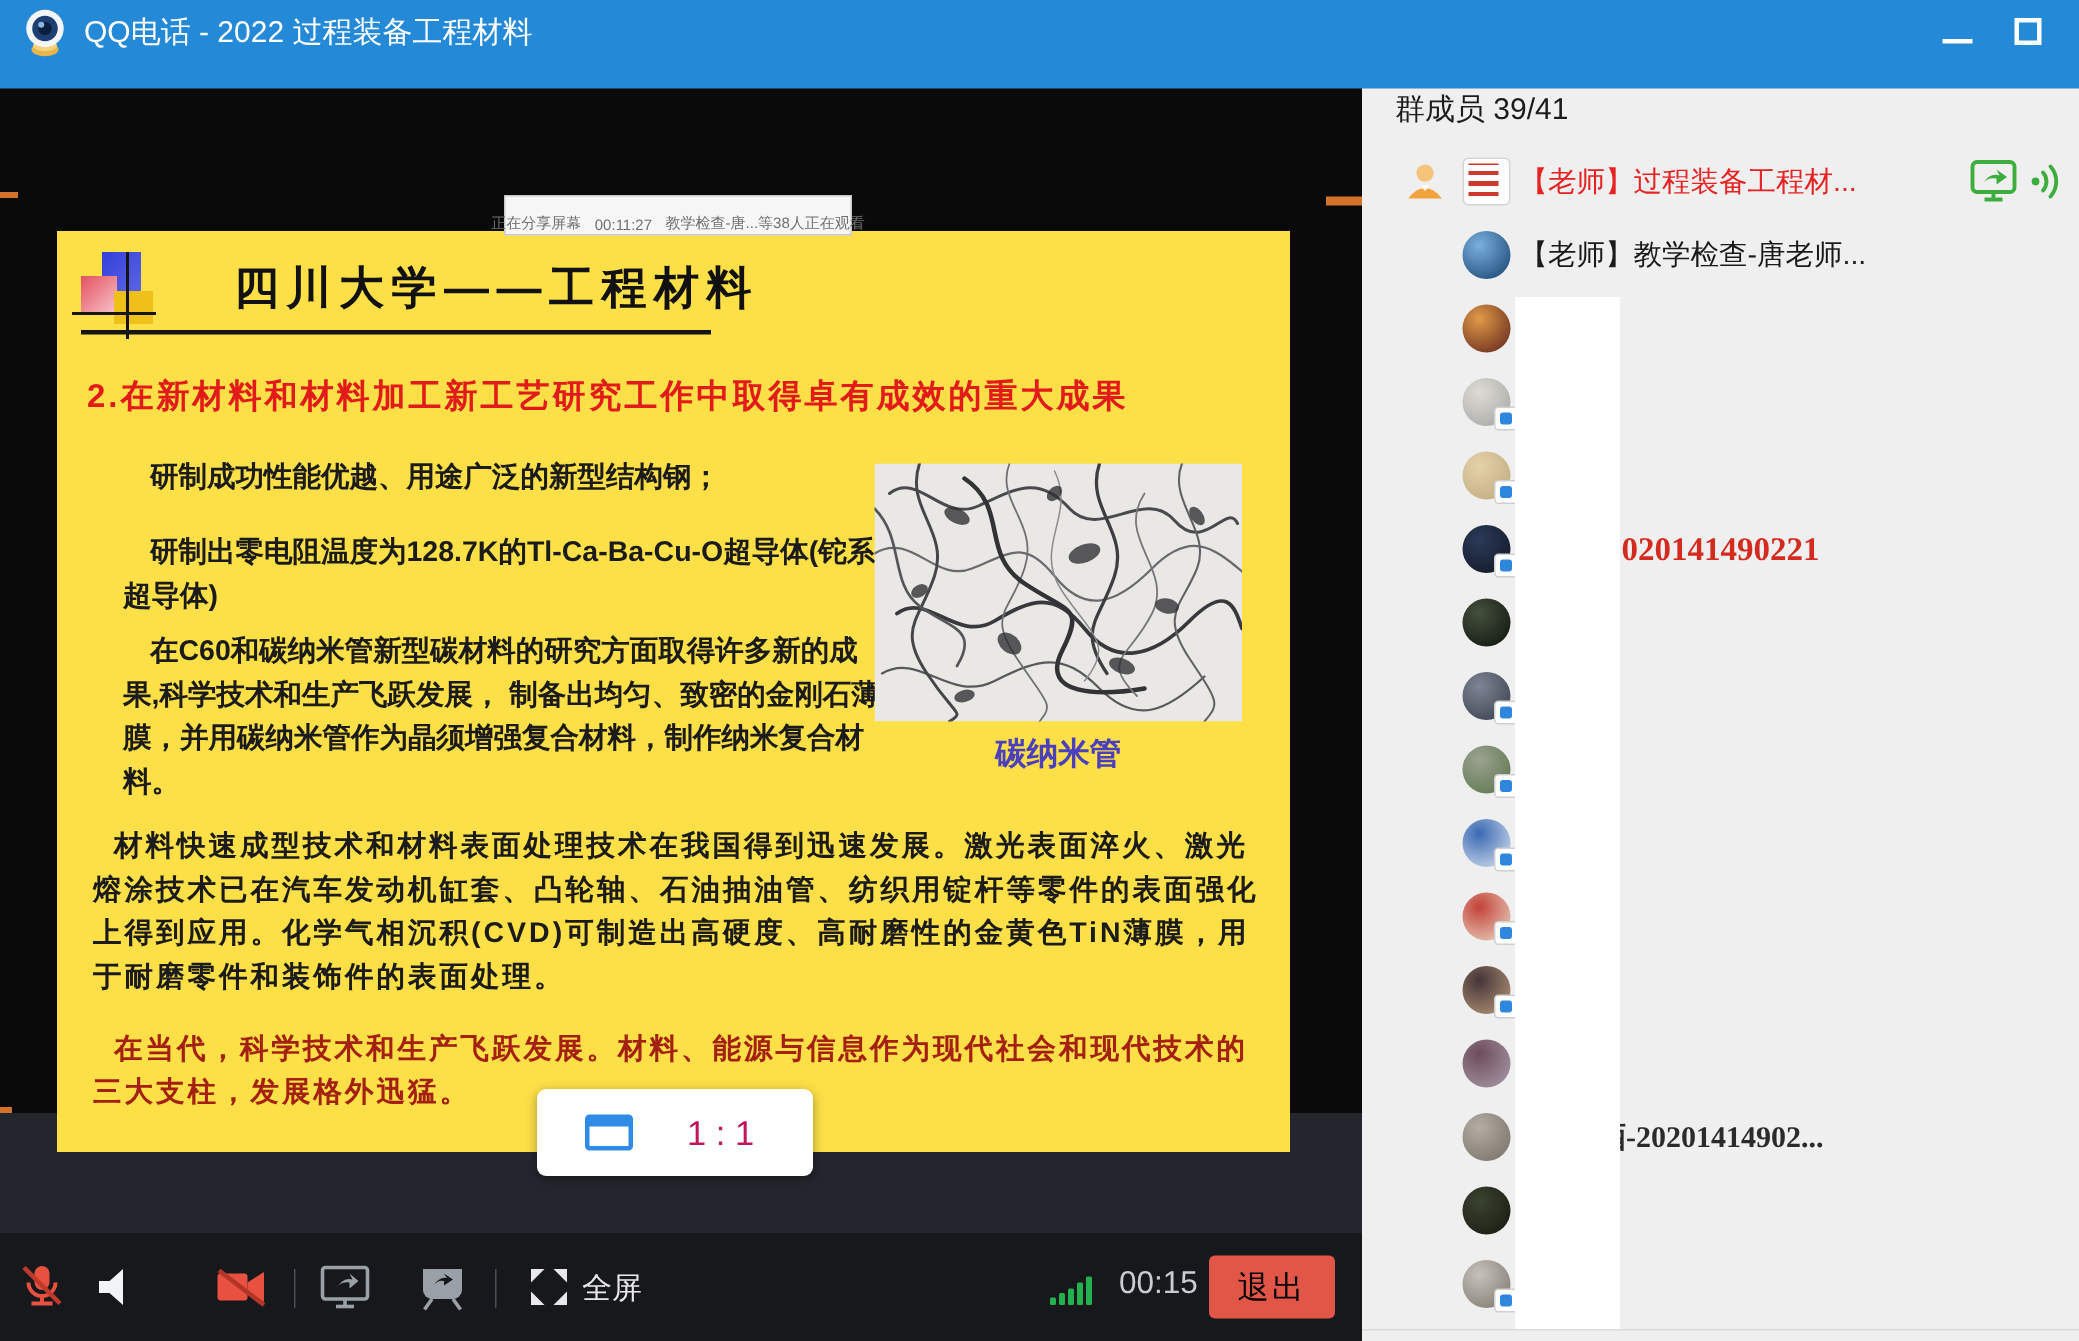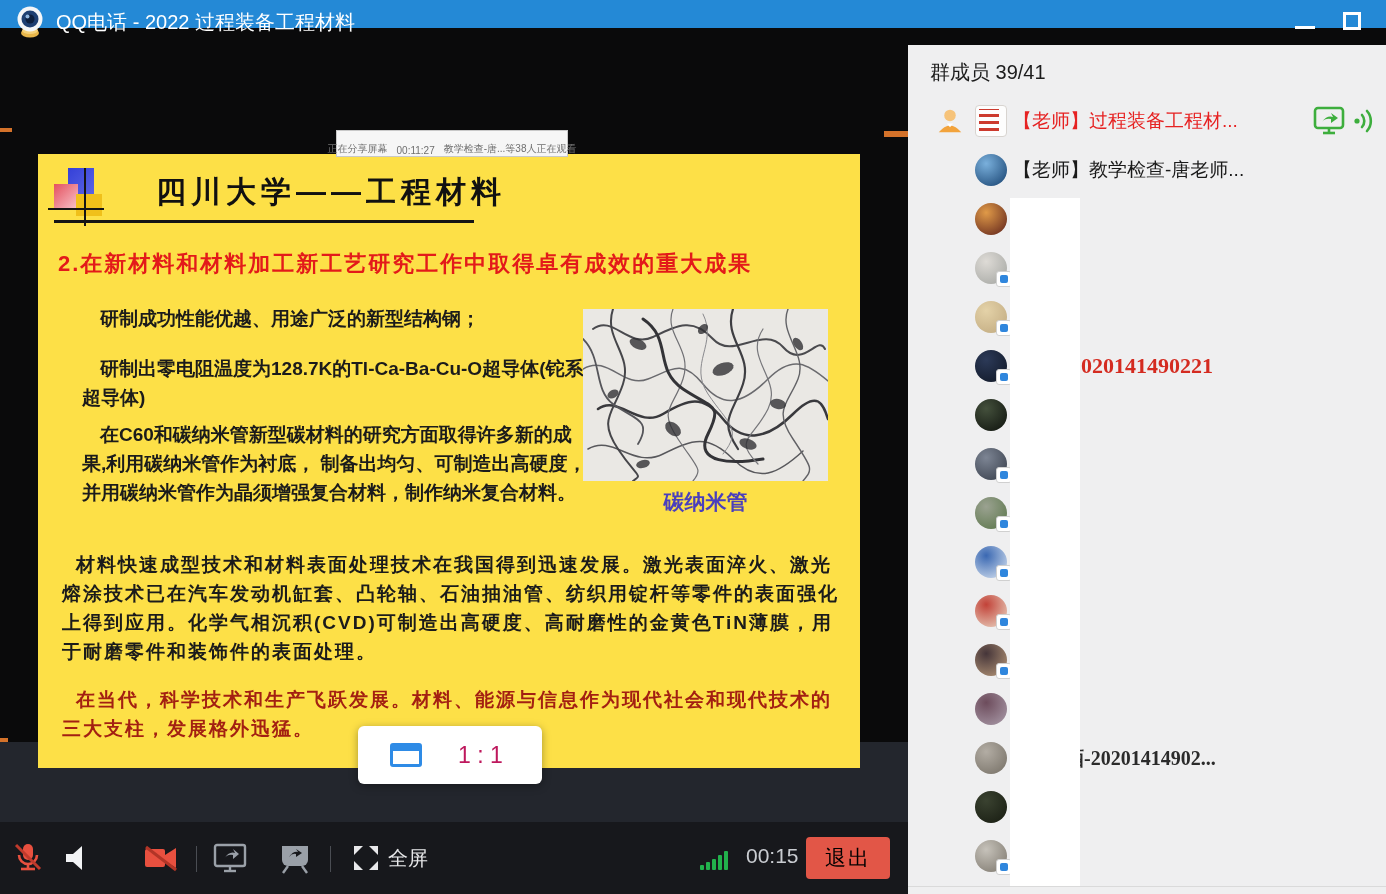--- a/index.html
+++ b/index.html
@@ -1,21 +1,21 @@
 <!DOCTYPE html>
 <html><head>
 <meta charset="utf-8">
 <style>
   html,body{margin:0;padding:0;background:#000;}
   *{box-sizing:border-box;}
   .app{position:relative;width:1386px;height:894px;overflow:hidden;background:#0a0a0b;
        font-family:"Liberation Sans",sans-serif;}
 
   
-  .titlebar{position:absolute;left:0;top:0;width:1386px;height:28px;background:#2489d6;z-index:30;}
+  .titlebar{position:absolute;left:0;top:0;width:1386px;height:59px;background:#2489d6;z-index:30;}
   .titlebar .apptitle{position:absolute;left:56px;top:0;line-height:45px;color:#fff;font-size:20px;}
   .qqcam{position:absolute;left:13px;top:5px;width:34px;height:34px;}
   .winbtn{position:absolute;top:8px;width:34px;height:28px;cursor:default;}
   .winbtn.min{right:64px;}
   .winbtn.max{right:16px;}
   .winbtn .bar{position:absolute;left:7px;top:18px;width:20px;height:3px;background:#fff;}
   .winbtn .box{position:absolute;left:7px;top:4px;width:18px;height:18px;border:3px solid #fff;}
 
   
   .stage{position:absolute;left:0;top:45px;width:908px;height:849px;background:#0a0a0b;}
@@ -124,21 +124,21 @@
           <span class="sq-red"></span>
           <span class="sq-yel"></span>
         <span class="vline"></span>
           <span class="hline"></span>
       </div>
       <div class="slide-title">四川大学——工程材料</div>
       <div class="slide-rule"></div>
       <div class="heading">2.在新材料和材料加工新工艺研究工作中取得卓有成效的重大成果</div>
       <div class="para p1">研制成功性能优越、用途广泛的新型结构钢；</div>
       <div class="para p2">研制出零电阻温度为128.7K的Tl-Ca-Ba-Cu-O超导体(铊系超导体)</div>
-      <div class="para p3">在C60和碳纳米管新型碳材料的研究方面取得许多新的成果,利用碳纳米管作为衬底， 制备出均匀、可制造出高硬度，并用碳纳米管作为晶须增强复合材料，制作纳米复合材料。</div>
+      <div class="para p3">在C60和碳纳米管新型碳材料的研究方面取得许多新的成果,科学技术和生产飞跃发展， 制备出均匀、致密的金刚石薄膜，并用碳纳米管作为晶须增强复合材料，制作纳米复合材料。</div>
       <div class="para p4">材料快速成型技术和材料表面处理技术在我国得到迅速发展。激光表面淬火、激光熔涂技术已在汽车发动机缸套、凸轮轴、石油抽油管、纺织用锭杆等零件的表面强化上得到应用。化学气相沉积(CVD)可制造出高硬度、高耐磨性的金黄色TiN薄膜，用于耐磨零件和装饰件的表面处理。</div>
       <div class="para p5">在当代，科学技术和生产飞跃发展。材料、能源与信息作为现代社会和现代技术的三大支柱，发展格外迅猛。</div>
 
       <svg class="nanotube" viewBox="0 0 245 172" preserveAspectRatio="none">
         <rect width="245" height="172" fill="#eae8e4"></rect>
         <g fill="none" stroke-linecap="round">
           <path d="M10,20 C30,5 45,40 70,28 S110,8 130,30 S180,15 200,38 S235,25 242,40" stroke="#4a4a4e" stroke-width="2"></path>
           <path d="M0,60 C25,45 40,80 65,70 S100,50 120,75 S160,95 185,70 S225,55 245,72" stroke="#6a6a6e" stroke-width="1.5"></path>
           <path d="M15,100 C35,85 55,120 80,105 S120,85 140,110 S185,130 210,105 S240,95 245,110" stroke="#39393d" stroke-width="2.5"></path>
           <path d="M5,140 C30,125 50,160 80,145 S125,125 150,150 S195,165 220,142" stroke="#58585c" stroke-width="1.5"></path>

